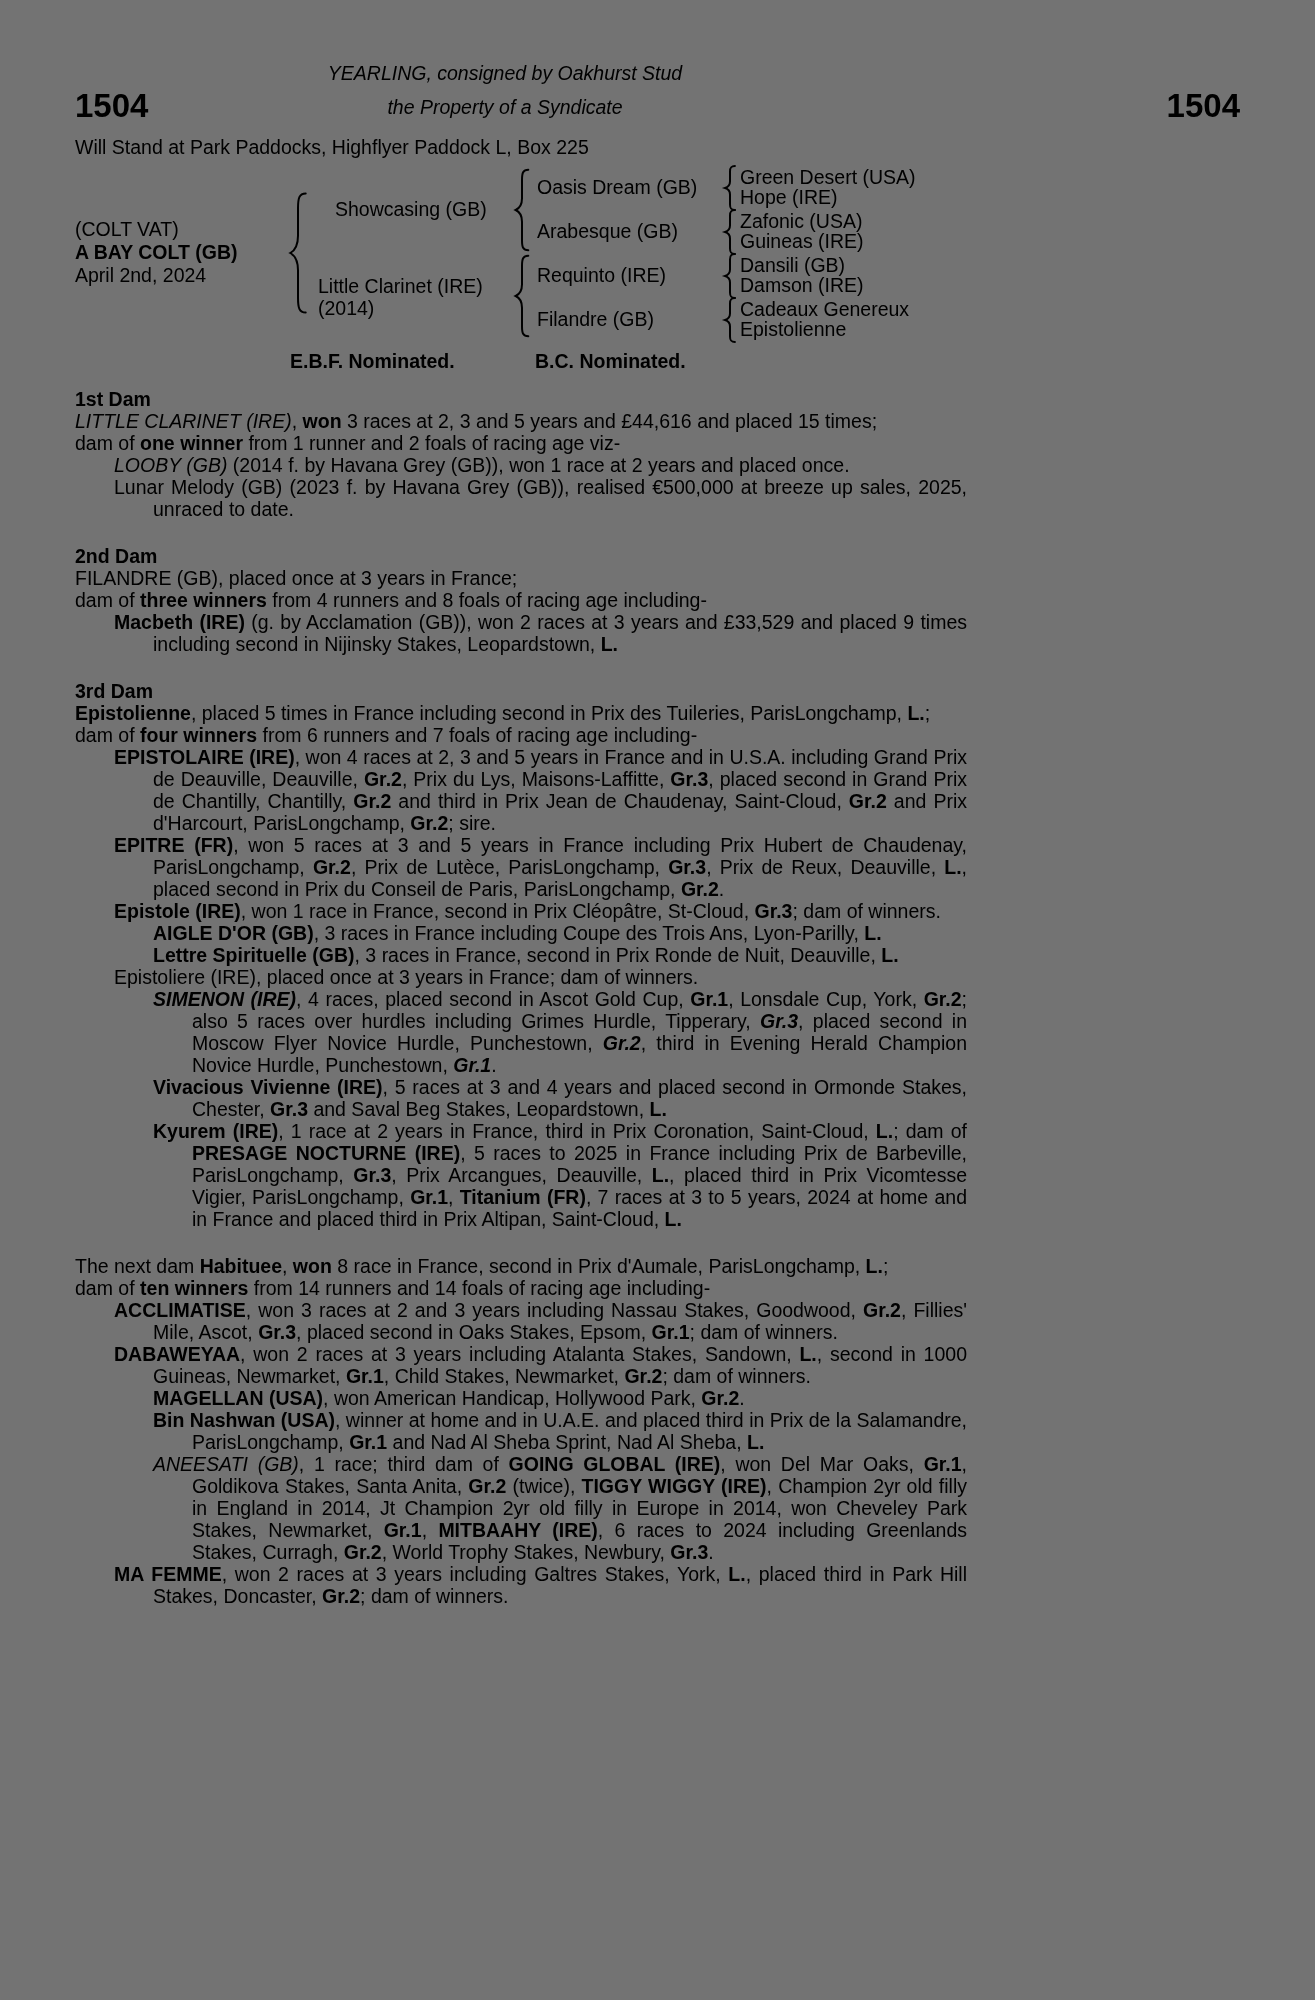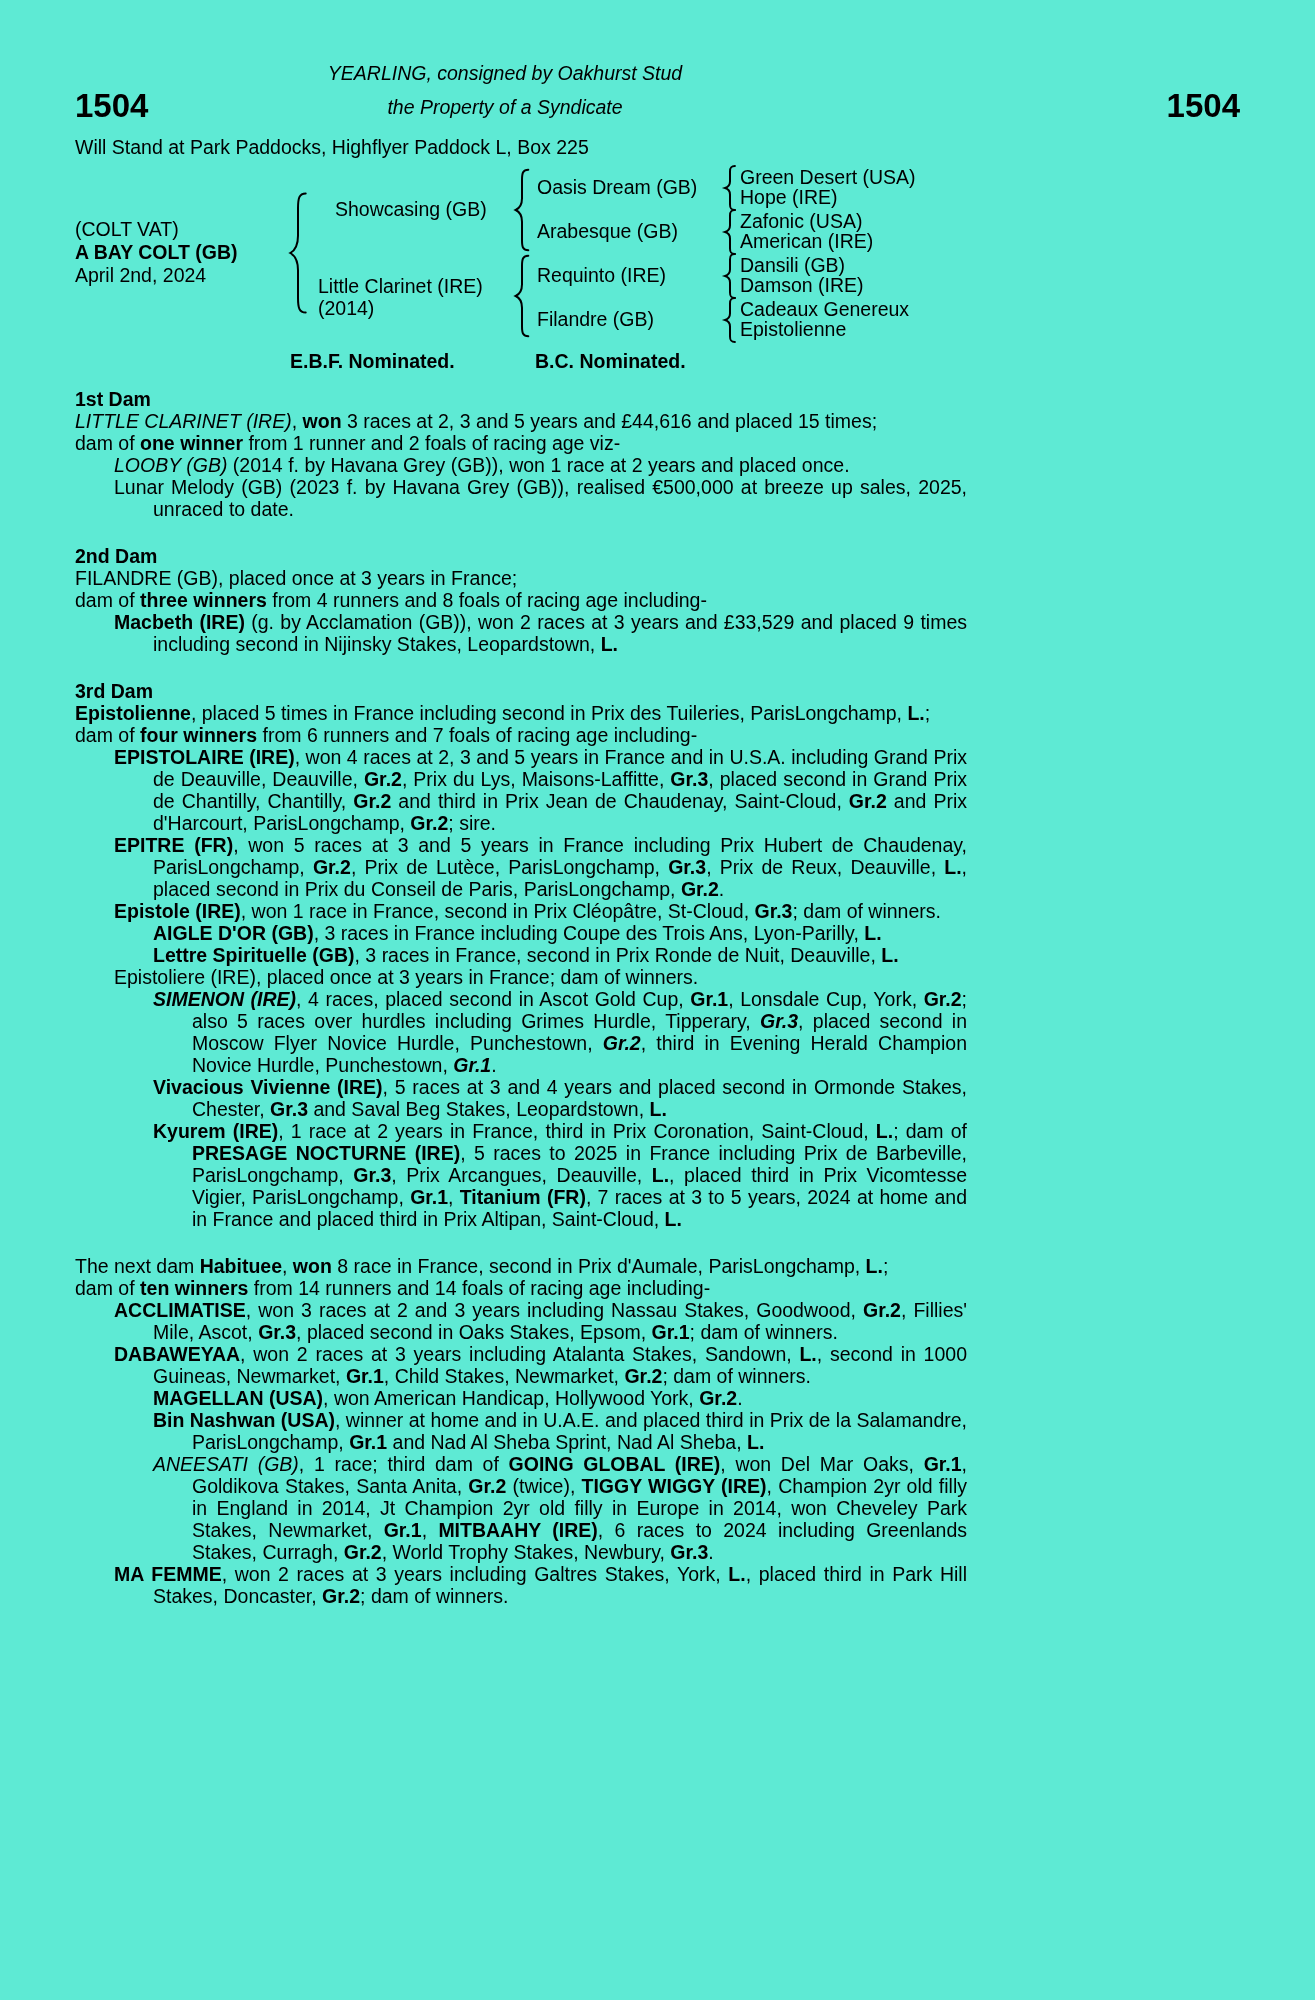--- a/index.html
+++ b/index.html
@@ -1,20 +1,20 @@
 <!DOCTYPE html>
 <html><head>
 <meta charset="utf-8">
 <style>
   html,body { margin:0; padding:0; background:#e8e8e8; }
   .page {
     position:relative;
     width:1315px; height:2000px;
     margin:0 auto;
-    background:#5eead4;
+    background:#737373;
     color:#000;
     font-family:"Liberation Sans", sans-serif;
     font-size:19.5px;
     line-height:22px;
     box-sizing:border-box;
     padding:62px 75px 0 75px;
     overflow:hidden;
   }
   .consignor { width:860px; text-align:center; font-style:italic; margin-bottom:4px; }
   .lot-row { position:relative; height:46px; }
@@ -113,21 +113,21 @@
     <div class="abs dam-year">(2014)</div>
 
     <div class="abs g2-0">Oasis Dream (GB)</div>
     <div class="abs g2-1">Arabesque (GB)</div>
     <div class="abs g2-2">Requinto (IRE)</div>
     <div class="abs g2-3">Filandre (GB)</div>
 
     <div class="abs g3-0">Green Desert (USA)</div>
     <div class="abs g3-1">Hope (IRE)</div>
     <div class="abs g3-2">Zafonic (USA)</div>
-    <div class="abs g3-3">American (IRE)</div>
+    <div class="abs g3-3">Guineas (IRE)</div>
     <div class="abs g3-4">Dansili (GB)</div>
     <div class="abs g3-5">Damson (IRE)</div>
     <div class="abs g3-6">Cadeaux Genereux</div>
     <div class="abs g3-7">Epistolienne</div>
   </div>
 
   <div class="noms">
     <span class="ebf">E.B.F. Nominated.</span>
     <span class="bc">B.C. Nominated.</span>
   </div>
@@ -158,20 +158,20 @@
         <div class="para lvl1"><span>Epistoliere (IRE), placed once at 3 years in France; dam of winners.</span></div>
         <div class="para lvl2"><span class="bi">SIMENON (IRE)</span><span>, 4 races, placed second in Ascot Gold Cup, </span><span class="b">Gr.1</span><span>, Lonsdale Cup, York, </span><span class="b">Gr.2</span><span>; also 5 races over hurdles including Grimes Hurdle, Tipperary, </span><span class="bi">Gr.3</span><span>, placed second in Moscow Flyer Novice Hurdle, Punchestown, </span><span class="bi">Gr.2</span><span>, third in Evening Herald Champion Novice Hurdle, Punchestown, </span><span class="bi">Gr.1</span><span>.</span></div>
         <div class="para lvl2"><span class="b">Vivacious Vivienne (IRE)</span><span>, 5 races at 3 and 4 years and placed second in Ormonde Stakes, Chester, </span><span class="b">Gr.3</span><span> and Saval Beg Stakes, Leopardstown, </span><span class="b">L.</span></div>
         <div class="para lvl2"><span class="b">Kyurem (IRE)</span><span>, 1 race at 2 years in France, third in Prix Coronation, Saint-Cloud, </span><span class="b">L.</span><span>; dam of </span><span class="b">PRESAGE NOCTURNE (IRE)</span><span>, 5 races to 2025 in France including Prix de Barbeville, ParisLongchamp, </span><span class="b">Gr.3</span><span>, Prix Arcangues, Deauville, </span><span class="b">L.</span><span>, placed third in Prix Vicomtesse Vigier, ParisLongchamp, </span><span class="b">Gr.1</span><span>, </span><span class="b">Titanium (FR)</span><span>, 7 races at 3 to 5 years, 2024 at home and in France and placed third in Prix Altipan, Saint-Cloud, </span><span class="b">L.</span></div>
       </div>
       <div class="dam-section">
         <div class="para lvl0"><span>The next dam </span><span class="b">Habituee</span><span>, </span><span class="b">won</span><span> 8 race in France, second in Prix d'Aumale, ParisLongchamp, </span><span class="b">L.</span><span>;</span></div>
         <div class="para lvl0"><span>dam of </span><span class="b">ten winners</span><span> from 14 runners and 14 foals of racing age including-</span></div>
         <div class="para lvl1"><span class="b">ACCLIMATISE</span><span>, won 3 races at 2 and 3 years including Nassau Stakes, Goodwood, </span><span class="b">Gr.2</span><span>, Fillies' Mile, Ascot, </span><span class="b">Gr.3</span><span>, placed second in Oaks Stakes, Epsom, </span><span class="b">Gr.1</span><span>; dam of winners.</span></div>
         <div class="para lvl1"><span class="b">DABAWEYAA</span><span>, won 2 races at 3 years including Atalanta Stakes, Sandown, </span><span class="b">L.</span><span>, second in 1000 Guineas, Newmarket, </span><span class="b">Gr.1</span><span>, Child Stakes, Newmarket, </span><span class="b">Gr.2</span><span>; dam of winners.</span></div>
-        <div class="para lvl2"><span class="b">MAGELLAN (USA)</span><span>, won American Handicap, Hollywood York, </span><span class="b">Gr.2</span><span>.</span></div>
+        <div class="para lvl2"><span class="b">MAGELLAN (USA)</span><span>, won American Handicap, Hollywood Park, </span><span class="b">Gr.2</span><span>.</span></div>
         <div class="para lvl2"><span class="b">Bin Nashwan (USA)</span><span>, winner at home and in U.A.E. and placed third in Prix de la Salamandre, ParisLongchamp, </span><span class="b">Gr.1</span><span> and Nad Al Sheba Sprint, Nad Al Sheba, </span><span class="b">L.</span></div>
         <div class="para lvl2"><span class="i">ANEESATI (GB)</span><span>, 1 race; third dam of </span><span class="b">GOING GLOBAL (IRE)</span><span>, won Del Mar Oaks, </span><span class="b">Gr.1</span><span>, Goldikova Stakes, Santa Anita, </span><span class="b">Gr.2</span><span> (twice), </span><span class="b">TIGGY WIGGY (IRE)</span><span>, Champion 2yr old filly in England in 2014, Jt Champion 2yr old filly in Europe in 2014, won Cheveley Park Stakes, Newmarket, </span><span class="b">Gr.1</span><span>, </span><span class="b">MITBAAHY (IRE)</span><span>, 6 races to 2024 including Greenlands Stakes, Curragh, </span><span class="b">Gr.2</span><span>, World Trophy Stakes, Newbury, </span><span class="b">Gr.3</span><span>.</span></div>
         <div class="para lvl1"><span class="b">MA FEMME</span><span>, won 2 races at 3 years including Galtres Stakes, York, </span><span class="b">L.</span><span>, placed third in Park Hill Stakes, Doncaster, </span><span class="b">Gr.2</span><span>; dam of winners.</span></div>
       </div>
     </div>
 
 </div>
 
 </body></html>

